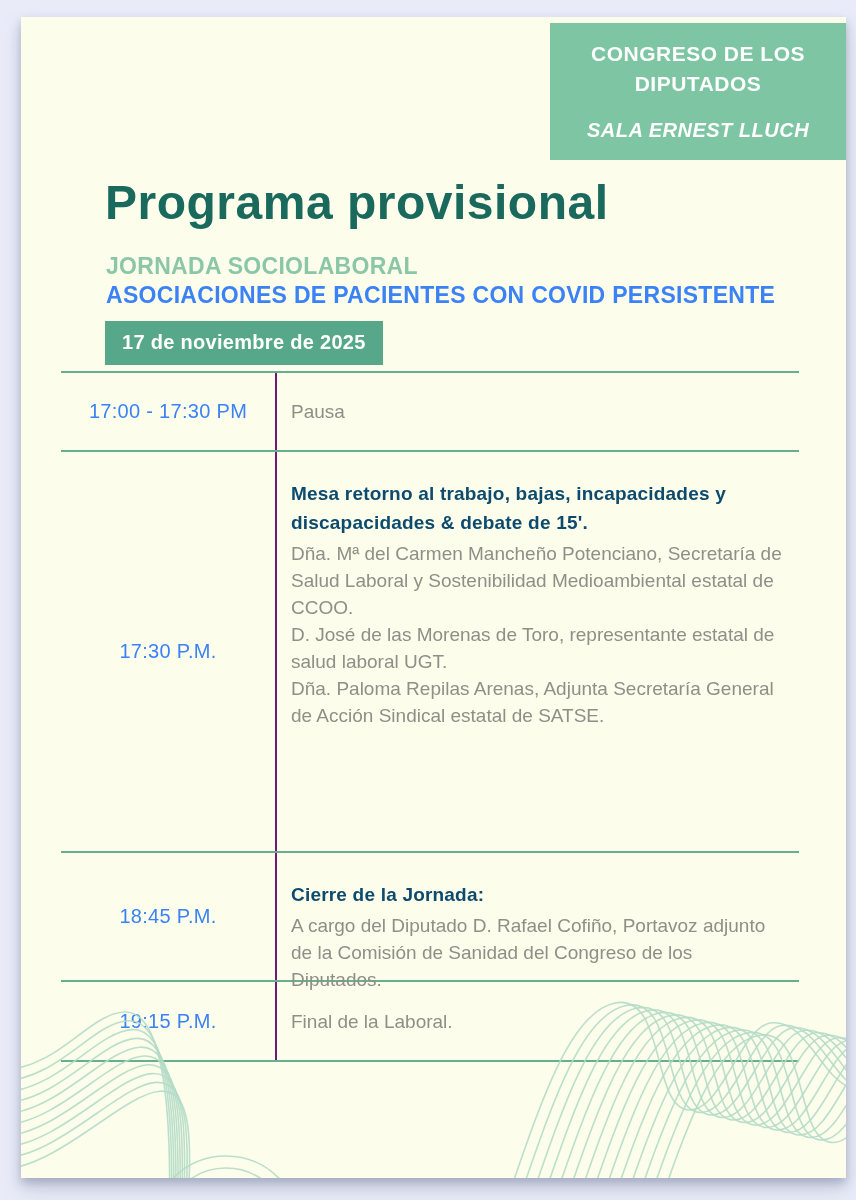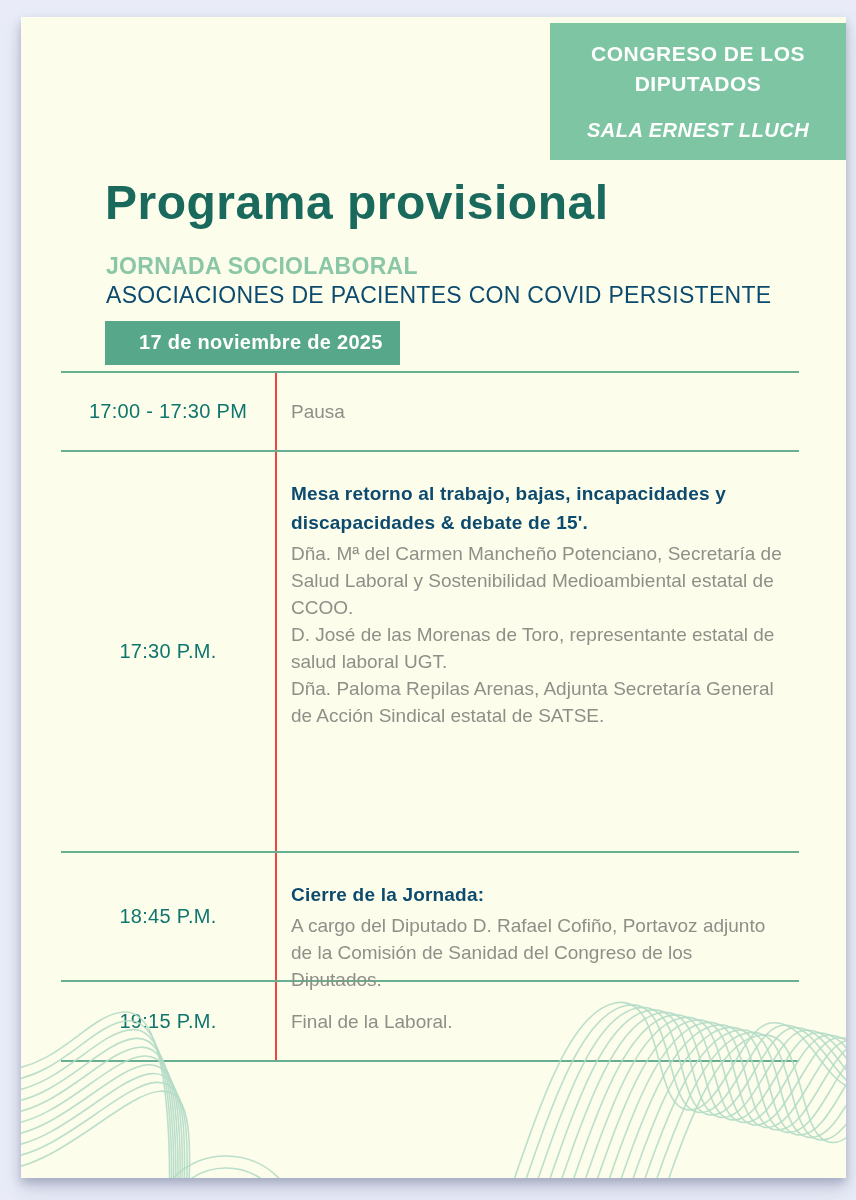--- a/index.html
+++ b/index.html
@@ -68,33 +68,33 @@
     line-height: 29px;
   }
   .subtitle-1 {
     font-size: 23px;
     font-weight: 700;
     color: #8bc7a7;
     letter-spacing: 0.3px;
   }
   .subtitle-2 {
     font-size: 23px;
-    font-weight: 400;
-    color: #0c4a6e;
+    font-weight: 700;
+    color: #3b82f6;
     letter-spacing: 0.3px;
   }
   .date-badge {
     position: absolute;
     left: 84px;
     top: 304px;
     background: #57a88a;
     color: #ffffff;
     font-size: 20px;
     font-weight: 700;
-    padding: 10px 17px 11px 34px;
+    padding: 10px 17px 11px 17px;
     letter-spacing: 0.3px;
   }
   
   .schedule {
     position: absolute;
     left: 40px;
     top: 354px;
     width: 738px;
     border-top: 2px solid #66af90;
     border-bottom: 2px solid #66af90;
@@ -102,25 +102,25 @@
   .s-row {
     display: flex;
     border-bottom: 2px solid #66af90;
     box-sizing: border-box;
   }
   .s-row:last-child { border-bottom: none; }
   .time-cell {
     width: 216px;
     min-width: 216px;
     box-sizing: border-box;
-    border-right: 2px solid #ef4444;
+    border-right: 2px solid #701a75;
     display: flex;
     align-items: center;
     justify-content: center;
-    color: #0f766e;
+    color: #3b82f6;
     font-size: 20px;
     letter-spacing: 0.3px;
   }
   .desc-cell {
     flex: 1;
     box-sizing: border-box;
     padding: 0 14px 0 14px;
     color: #8f8f88;
     font-size: 19px;
     line-height: 27px;

